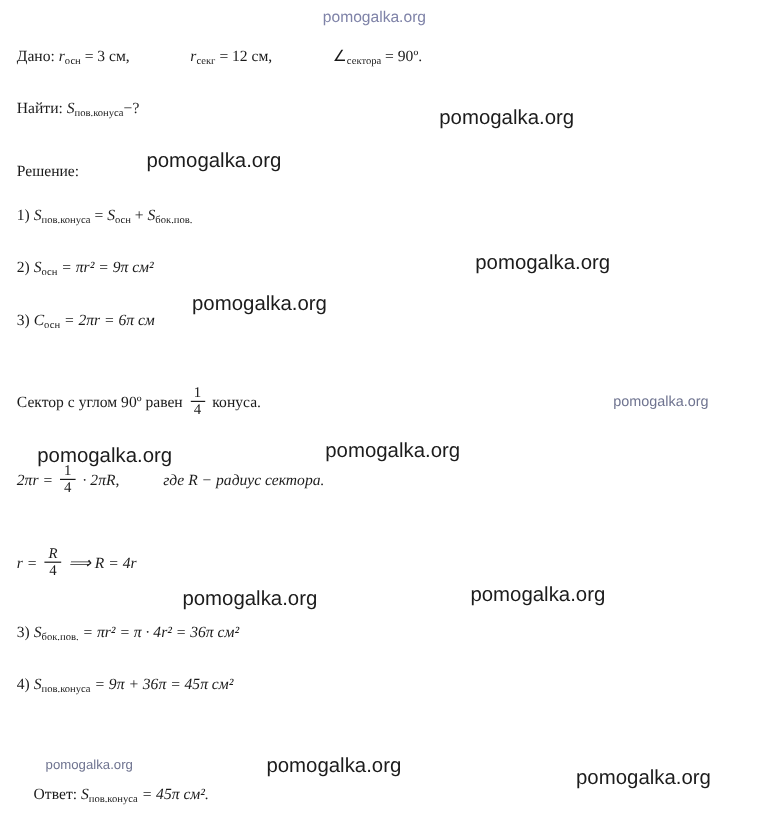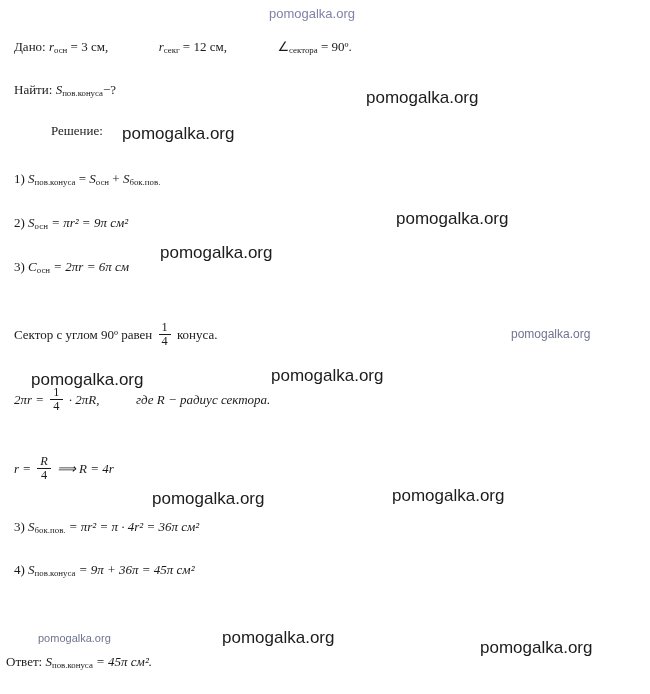--- a/index.html
+++ b/index.html
@@ -106,21 +106,21 @@
     <span style="display:inline-block; width:44px;"></span>
     <span><span>∠</span><sub>сектора</sub></span>
     <span>= 90º.</span>
   </div>
 
   <div class="line" style="left:14px; top:83px;text-align:center;">
     <span>Найти:</span>
     <span class="math"><span>S</span><sub>пов.конуса</sub></span><span>−?</span>
   </div>
 
-  <div class="line" style="left:14px; top:124px;margin-left:37px;">
+  <div class="line" style="left:14px; top:136px;">
     <span>Решение:</span>
   </div>
 
   <div class="line" style="left:14px; top:172px;">
     <span>1)</span>
     <span class="math"><span>S</span><sub>пов.конуса</sub></span>
     <span>=</span>
     <span class="math"><span>S</span><sub>осн</sub></span>
     <span>+</span>
     <span class="math"><span>S</span><sub>бок.пов.</sub></span>
@@ -173,19 +173,19 @@
     <span class="math">= πr² = π · 4r² = 36π см²</span>
   </div>
 
   <div class="line" style="left:14px; top:563px;">
     <span>4)</span>
     <span class="math"><span>S</span><sub>пов.конуса</sub></span>
     <span class="math">= 9π + 36π = 45π см²</span>
   </div>
 
 
-  <div class="line" style="left:6px; top:655px;">
+  <div class="line" style="left:28px; top:655px;">
     <span>Ответ:</span>
     <span class="math"><span>S</span><sub>пов.конуса</sub></span>
     <span class="math">= 45π см².</span>
   </div>
 
 </div>
 
 </body></html>

